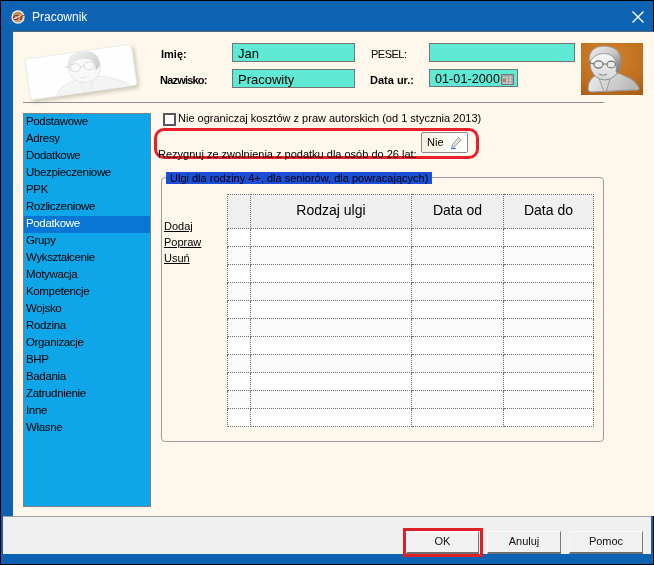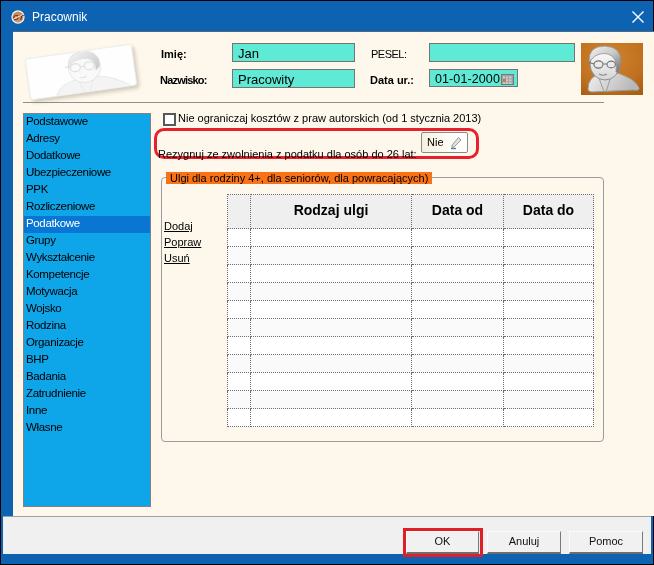--- a/index.html
+++ b/index.html
@@ -17,24 +17,24 @@
   .sep{position:absolute; left:10px; top:71px; width:581px; height:1px; background:#8E8E8E;}
   .list{position:absolute; left:10px; top:82px; width:128px; height:394px; background:#0ea5e9; border:1px solid #828282; font-size:11.5px; letter-spacing:-0.35px;}
   .list .it{height:17px; line-height:15.5px; padding-left:2px; color:#000; white-space:nowrap;}
   .list .sel{background:#0976D3; color:#fff;}
   .cb{position:absolute; left:150px; top:82px; width:13px; height:13px; background:#fff; border:2px solid #585858;}
   .cbl{position:absolute; left:165px; top:80.5px; font-size:11px; color:#000;}
   .redbox{position:absolute; left:141px; top:97px; width:325px; height:31px; border:3px solid #E8202C; border-radius:10px;}
   .rezt{position:absolute; left:145px; top:105px; font-size:11px; color:#000;margin-top:12px;}
   .niebtn{position:absolute; left:408px; top:101px; width:47px; height:21px; border:1px solid #8a8a8a; border-radius:2px; background:linear-gradient(90deg,#F6F0DD 0%,#FDFBF4 55%,#FFFFFF 100%); font-size:11px;}
   .fs{position:absolute; left:148px; top:146px; width:443px; height:265px; border:1px solid #9C9C9C; border-radius:4px;}
-  .legend{position:absolute; left:153px; top:141px; font-size:11px; background:#f97316; padding:0 4px; color:#000; white-space:nowrap;}
+  .legend{position:absolute; left:153px; top:141px; font-size:11px; background:#1d4ed8; padding:0 4px; color:#000; white-space:nowrap;}
   .lnk{position:absolute; font-size:11px; color:#000; text-decoration:underline;}
   table.grid{position:absolute; left:214px; top:163px; border-collapse:collapse; table-layout:fixed;}
-  table.grid td, table.grid th{border:1px dotted #6E6E6E; padding:0; font-weight:bold;}
+  table.grid td, table.grid th{border:1px dotted #6E6E6E; padding:0; font-weight:normal;}
   table.grid th{background:#EFEFEF; font-size:14px; height:34px; color:#000; padding-bottom:3px;}
   table.grid td{height:18px; background:#fff;}
   table.grid tr.alt td{background:#FAFAFA;}
   .btn{position:absolute; width:74px; height:23px; background:#F1F1F1; border:1px solid; border-color:#FAFAFA #7A7A7A #6E6E6E #FAFAFA; border-bottom-width:2px; font-size:11px; color:#111; text-align:center; line-height:19px;}
   .redbtn{position:absolute; left:400px; top:11px; width:80px; height:29px; border:3px solid #DE1F28; z-index:5;}
 </style>
 </head>
 <body>
 <div class="win">
   <div class="titlebar">
@@ -137,22 +137,22 @@
     <div class="list">
       <div class="it">Podstawowe</div>
       <div class="it">Adresy</div>
       <div class="it">Dodatkowe</div>
       <div class="it">Ubezpieczeniowe</div>
       <div class="it">PPK</div>
       <div class="it">Rozliczeniowe</div>
       <div class="it sel">Podatkowe</div>
       <div class="it">Grupy</div>
       <div class="it">Wykształcenie</div>
+      <div class="it">Motywacja</div>
       <div class="it">Kompetencje</div>
-      <div class="it">Motywacja</div>
       <div class="it">Wojsko</div>
       <div class="it">Rodzina</div>
       <div class="it">Organizacje</div>
       <div class="it">BHP</div>
       <div class="it">Badania</div>
       <div class="it">Zatrudnienie</div>
       <div class="it">Inne</div>
       <div class="it">Własne</div>
     </div>
 

